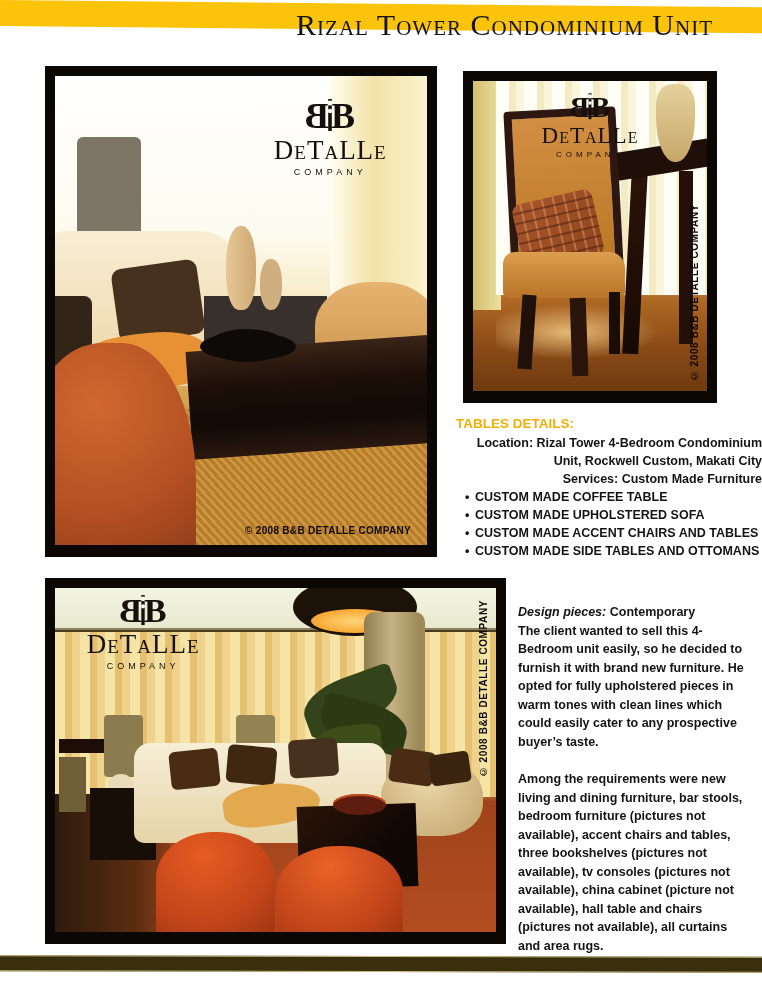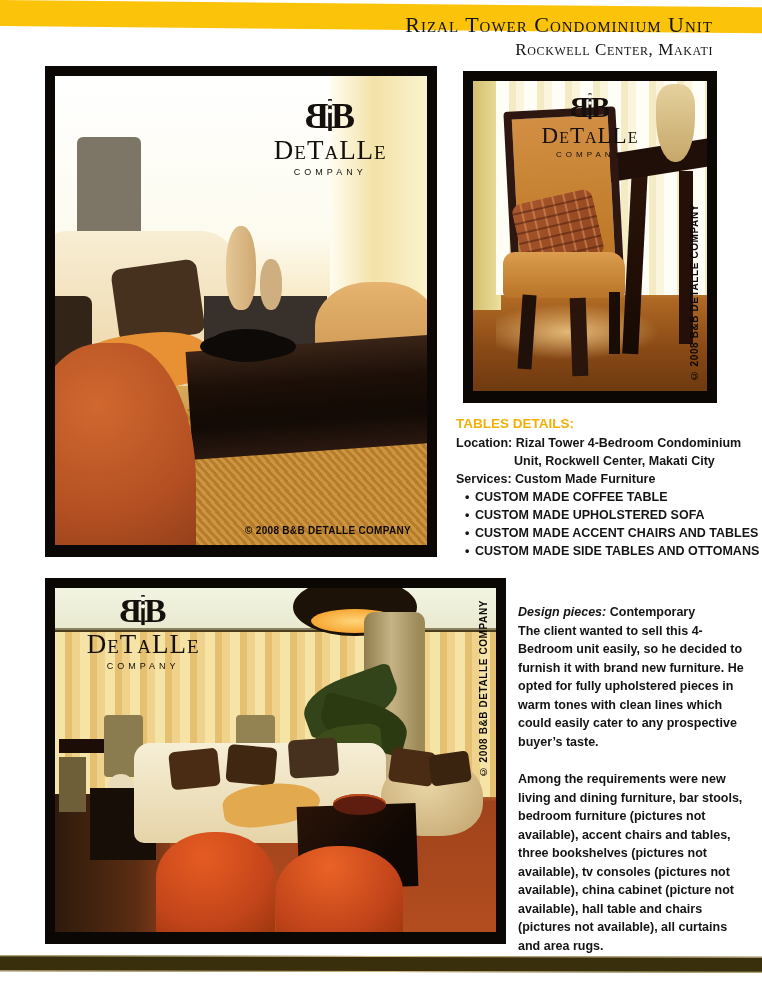--- a/index.html
+++ b/index.html
@@ -8,21 +8,21 @@
 
   
   .goldbar { position:absolute; top:0; left:-5px; width:774px; height:26px;
              background:#FCC30B; transform:rotate(0.55deg); transform-origin:0 0; }
   .footerbar { position:absolute; top:956px; left:0; width:762px; height:14px;
                background:#3A2F0D; border-top:1px solid #C9B987; border-bottom:1px solid #C9B987;
                transform:rotate(0.12deg); }
 
   .header-text { position:absolute; top:9px; right:49px; text-align:right; color:#131313;
                  font-family:"Liberation Serif",serif; font-variant:small-caps; }
-  .title { font-size:22px; line-height:32px; letter-spacing:1px; }
+  .title { font-size:30px; line-height:32px; letter-spacing:1px; }
   .subtitle { font-size:17px; line-height:17px; letter-spacing:0.6px; }
 
   
   .photo { position:absolute; background:#0a0705; }
   .photo .inner { position:absolute; left:10px; top:10px; right:10px; bottom:12px; overflow:hidden; background:#fdfbef; }
   #photo1 { left:45px; top:66px;  width:392px; height:491px; }
   #photo2 { left:463px; top:71px; width:254px; height:332px; }
   #photo3 { left:45px; top:578px; width:461px; height:366px; }
   .shape { position:absolute; }
 
@@ -113,38 +113,37 @@
   .s3-bpillow1 { left:76%; top:47%; width:10%; height:10%; background:#4a2c14; border-radius:5px; transform:rotate(8deg); }
   .s3-bpillow2 { left:85%; top:48%; width:9%; height:9%; background:#3a2410; border-radius:5px; transform:rotate(-8deg); }
   .s3-ctable { left:55%; top:63%; width:27%; height:24%; background:linear-gradient(135deg,#2a1408,#0f0703 70%); transform:rotate(-2deg); }
   .s3-bowl { left:63%; top:60%; width:12%; height:6%; background:#5e1d0e; border-radius:50%; box-shadow:inset 0 2px 0 #c24a1a; }
   .s3-otto1 { left:23%; top:71%; width:27%; height:32%; background:radial-gradient(circle at 40% 22%,#e65c22,#c2441a 62%,#9c360e 95%); border-radius:48% 48% 8% 8% / 42% 42% 6% 6%; }
   .s3-otto2 { left:50%; top:75%; width:29%; height:30%; background:radial-gradient(circle at 42% 20%,#ea6326,#c2441a 60%,#9c360e 95%); border-radius:48% 48% 8% 8% / 44% 44% 6% 6%; }
 
   
   .gold-heading { color:#F2AF07; font-size:13.5px; font-weight:bold; line-height:18px; margin:0 0 1px 0; white-space:nowrap; }
   .details { position:absolute; left:456px; top:415px; width:306px; font-weight:bold; font-size:12.5px; line-height:18px; }
-  .details .line { white-space:nowrap; }
+  .details .line { white-space:nowrap;text-align:right; }
   .details .indent { padding-left:58px; }
   .details .b-row { white-space:nowrap; }
   .details .bullet { display:inline-block; width:10px; margin-left:9px; }
   .req { position:absolute; left:518px; top:603px; width:233px; font-weight:bold; font-size:12.5px; line-height:18.5px; }
   .req .style-label { font-style:italic; }
   .req p { margin:0 0 19px 0; }
 </style>
 </head>
 <body>
 
 <div id="page">
 
   <div class="goldbar"></div>
 
   <div class="header-text">
     <div class="title">Rizal Tower Condominium Unit</div>
-    <div class="subtitle">Rockwell Center, Makati</div>
   </div>
 
   <div id="photo1" class="photo">
     <div class="inner">
       <div class="shape s1-bg"></div>
       <div class="shape s1-curtain"></div>
       <div class="shape s1-chairback"></div>
       <div class="shape s1-sofa"></div>
       <div class="shape s1-pillow"></div>
       <div class="shape s1-pillow2"></div>
@@ -263,21 +262,21 @@
         <div class="company">Company</div>
       </div>
 
       <div class="copy-v">© 2008 B&amp;B DETALLE COMPANY</div>
     </div>
   </div>
 
   <div class="details">
     <h3 class="gold-heading">TABLES DETAILS:</h3>
     <div class="line">Location: Rizal Tower 4-Bedroom Condominium</div>
-    <div class="line indent">Unit, Rockwell Center, Makati City</div>
+    <div class="line indent">Unit, Rockwell Custom, Makati City</div>
     <div class="line">Services: Custom Made Furniture</div>
     <div class="b-row"><span class="bullet">•</span><span>CUSTOM MADE COFFEE TABLE</span></div>
     <div class="b-row"><span class="bullet">•</span><span>CUSTOM MADE UPHOLSTERED SOFA</span></div>
     <div class="b-row"><span class="bullet">•</span><span>CUSTOM MADE ACCENT CHAIRS AND TABLES</span></div>
     <div class="b-row"><span class="bullet">•</span><span>CUSTOM MADE SIDE TABLES AND OTTOMANS</span></div>
   </div>
 
   <div class="req">
     <div class="style-line">
       <span class="style-label">Design pieces:</span>

